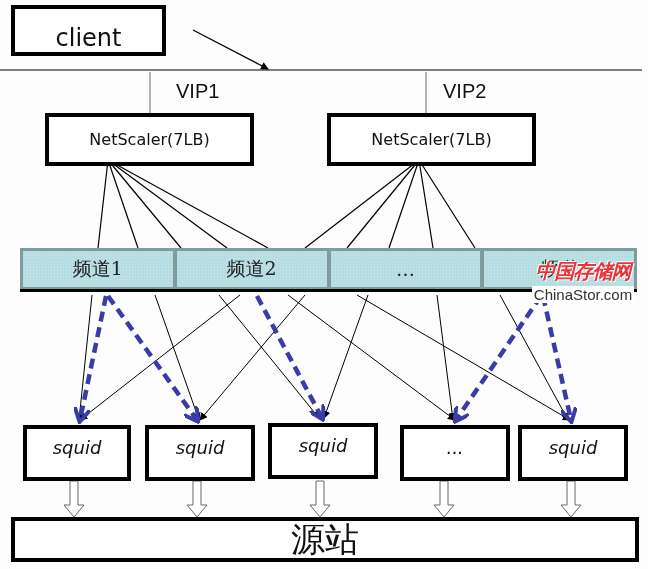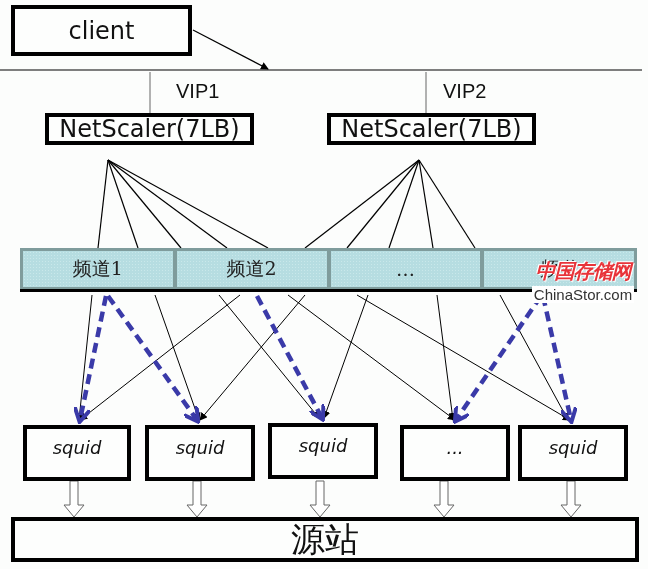--- a/index.html
+++ b/index.html
@@ -1,20 +1,20 @@
 <!DOCTYPE html>
 <html><head>
   <meta charset="utf-8">
   <style>
     html, body { margin: 0; padding: 0; background: #fcfdfc; }
     body { width: 648px; height: 569px; position: relative; overflow: hidden; font-family: "DejaVu Sans", sans-serif; }
     svg { position: absolute; left: 0; top: 0; }
     .box { position: absolute; border: 4px solid #000; background: #fdfefd; box-sizing: border-box; display: flex; align-items: center; justify-content: center; color: #111; }
-    .client { left: 11px; top: 5px; width: 181px; height: 51px; font-size: 24px; }
-    .ns { height: 32px; font-size: 24px; text-align: center; }
+    .client { left: 11px; top: 5px; width: 155px; height: 51px; font-size: 24px; align-items: flex-end; }
+    .ns { height: 53px; font-size: 16px; text-align: center; }
     .ns1 { left: 45px; top: 113px; width: 209px; }
     .ns2 { left: 327px; top: 113px; width: 209px; }
     .vip { position: absolute; font-size: 20px; color: #111; font-family: "Liberation Sans", sans-serif; }
     .vip1 { left: 176px; top: 80px; }
     .vip2 { left: 443px; top: 80px; }
     .bar { position: absolute; left: 20px; top: 248px; width: 617px; height: 44px; background: #7f9c9c; border-bottom: 3px solid #000; box-sizing: border-box; display: flex; gap: 4px; padding: 3px 3px 2px 3px; }
     .channel { flex: 1; background: #b6dde1; background-image: radial-gradient(#c9e8ea 0.6px, transparent 0.7px); background-size: 3px 3px; display: flex; align-items: center; justify-content: center; font-family: "DejaVu Serif", serif; font-size: 19px; color: #222; }
     .squid { top: 425px; height: 56px; font-size: 18px; align-items: flex-start; padding-top: 8px; font-style: italic; }
     .sq1 { left: 23px; width: 108px; }
     .sq2 { left: 145px; width: 110px; }

